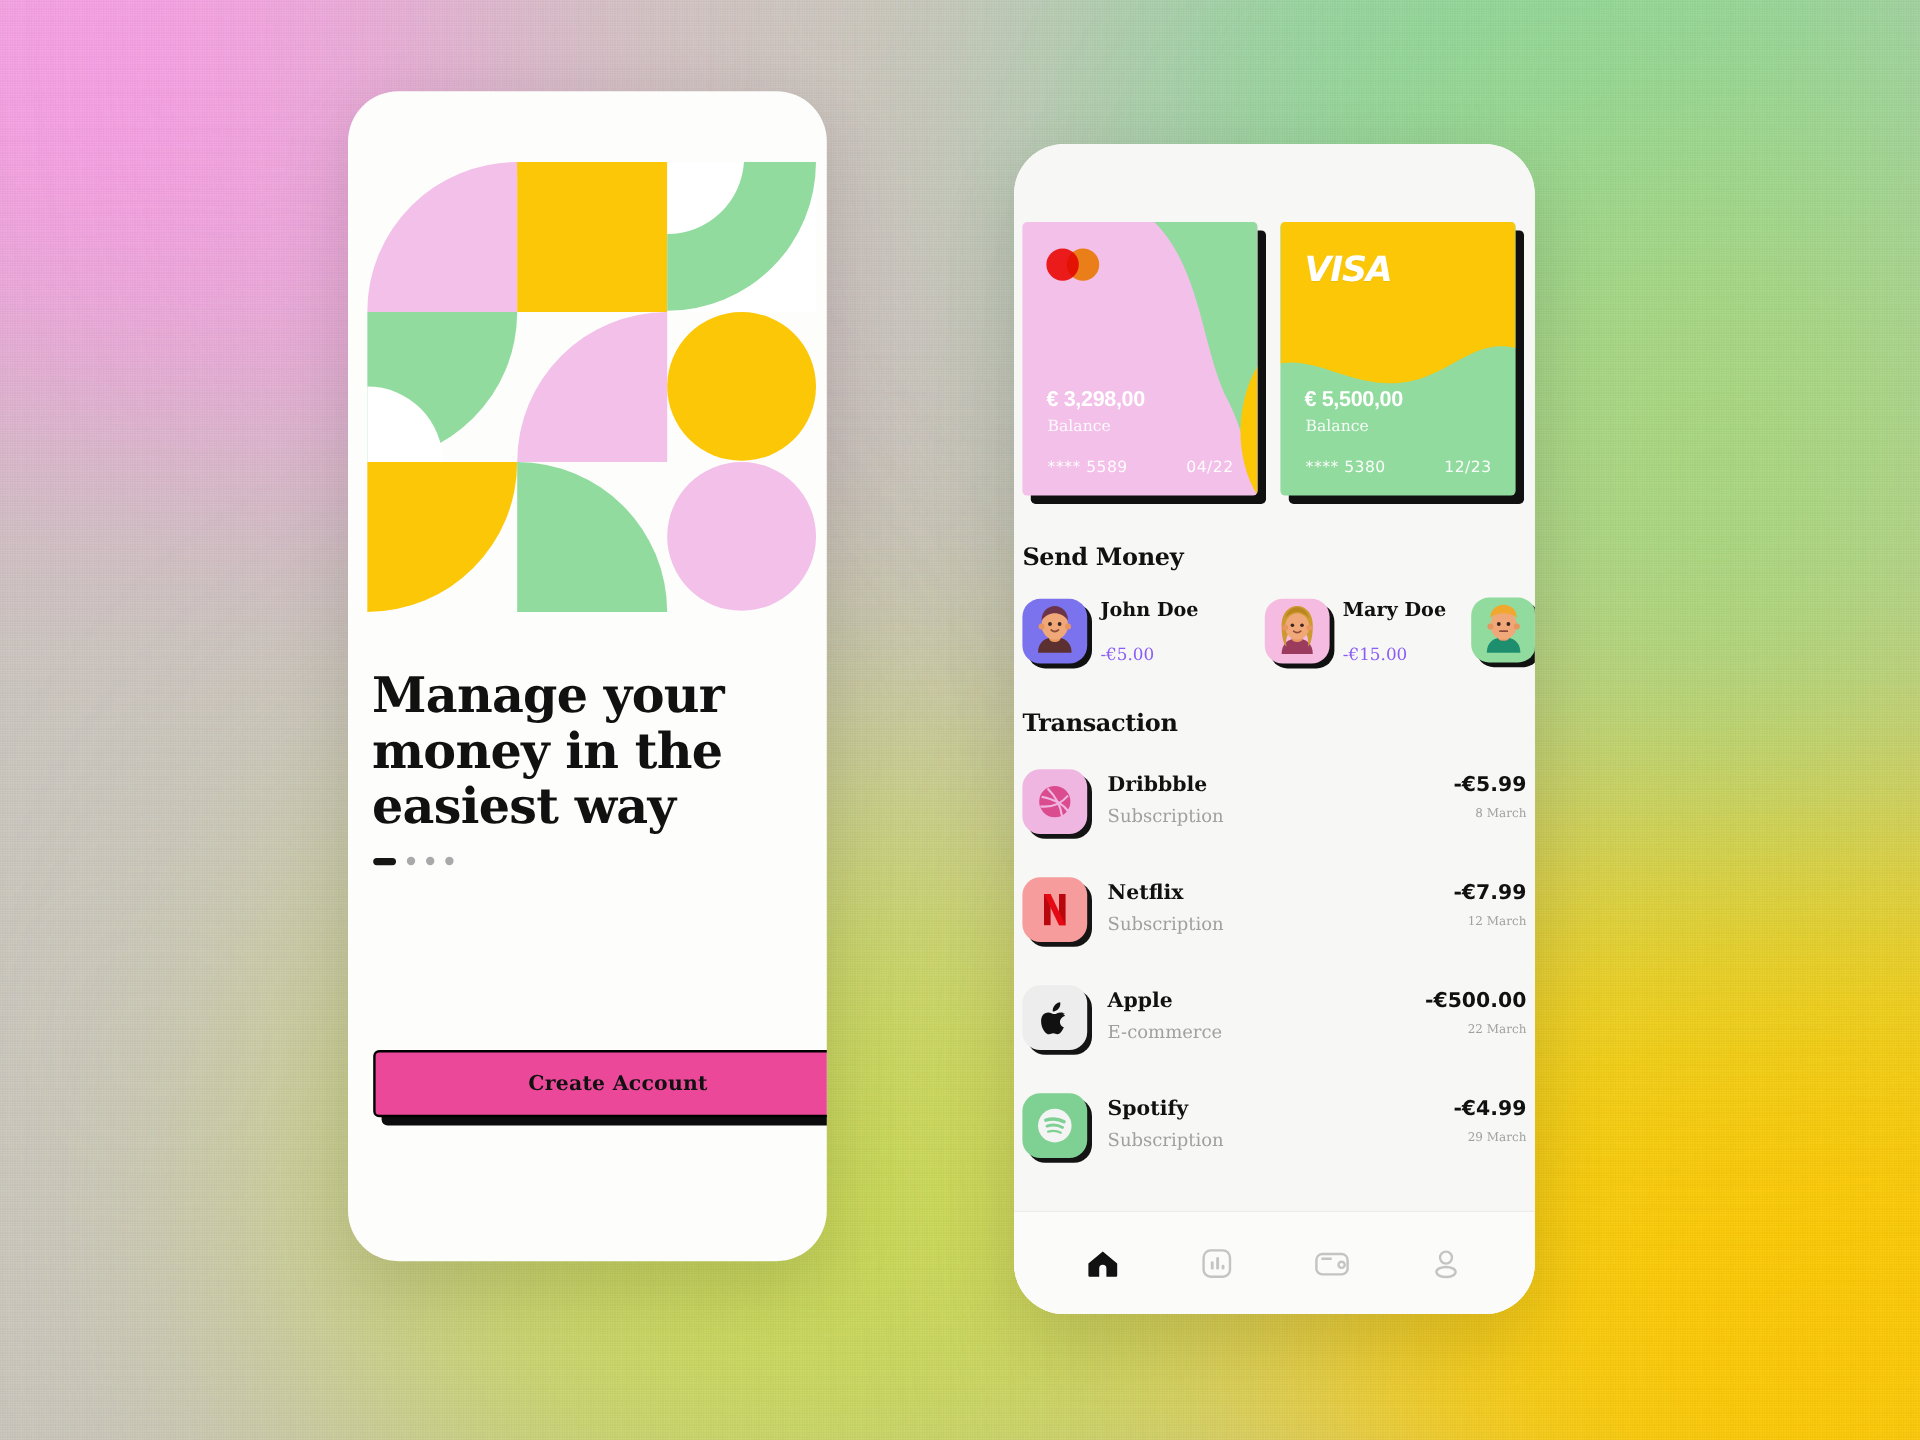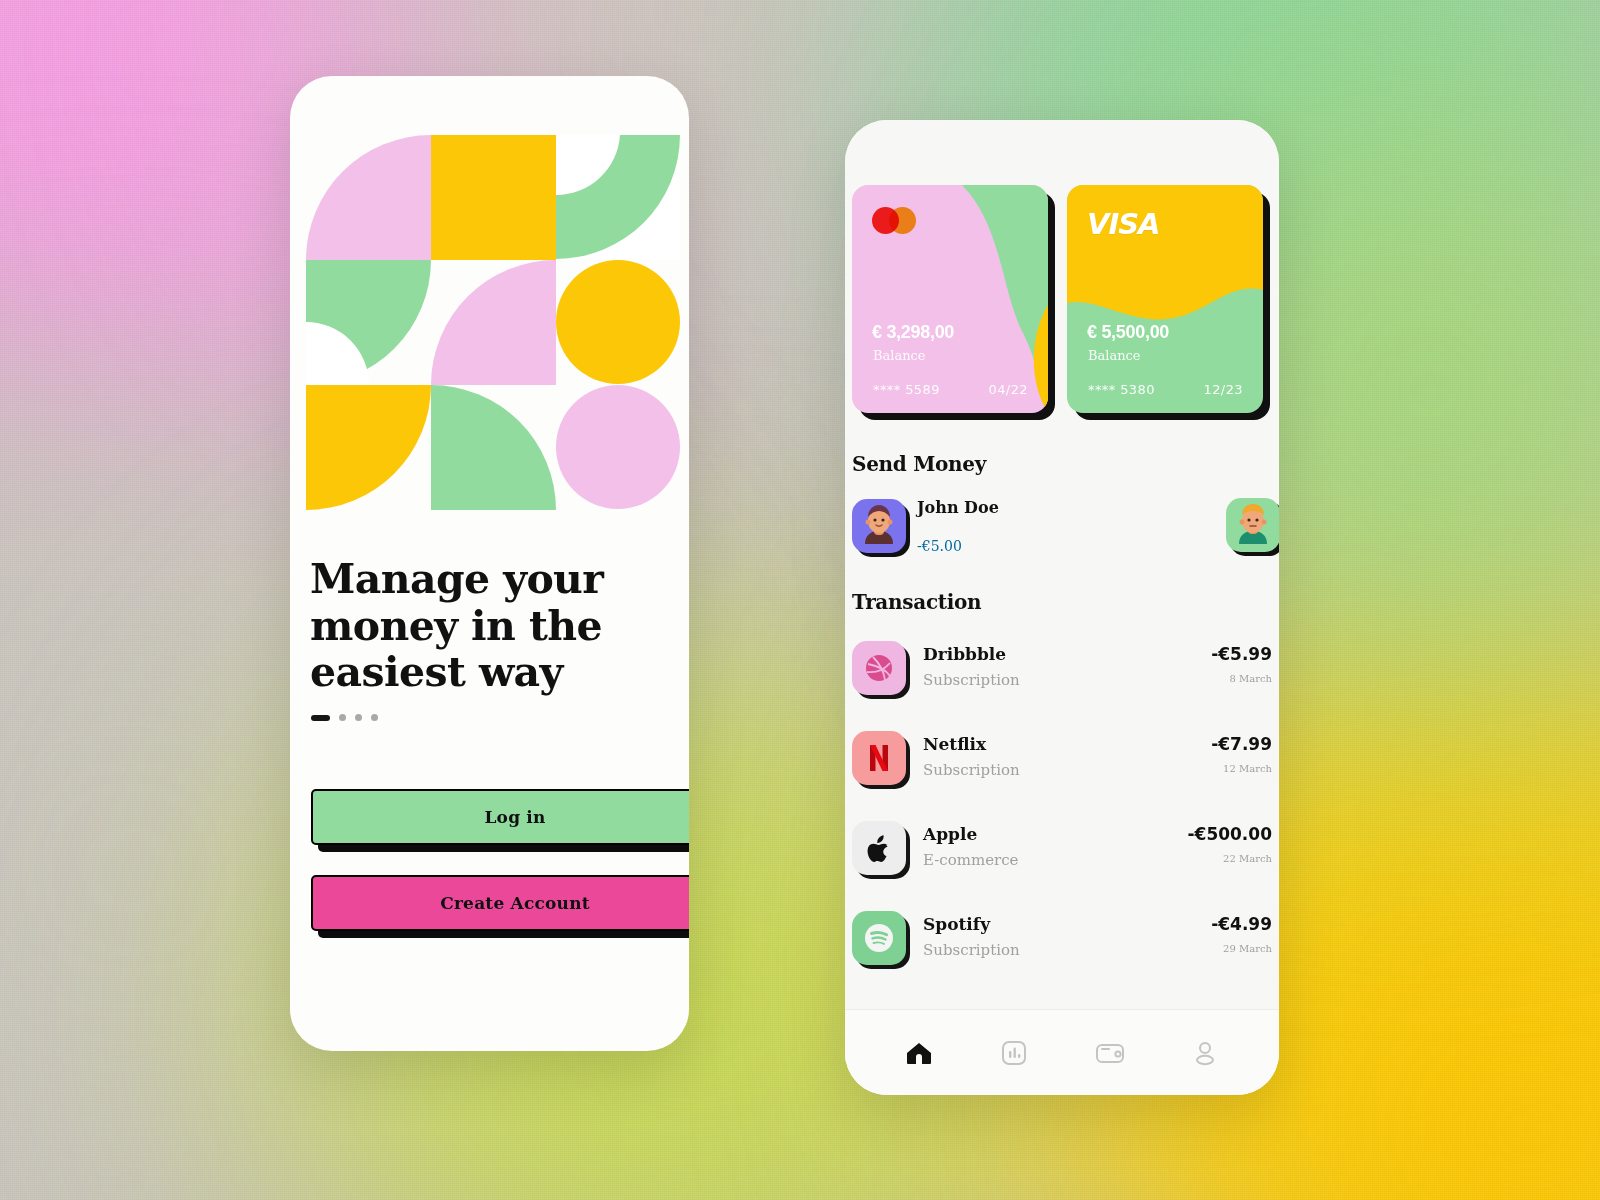--- a/index.html
+++ b/index.html
@@ -64,21 +64,21 @@
   }
   #btn-login  { top:713px; background:#92DB9F; }
   #btn-create { top:799px; background:#ec4899; }
 
   
   #screen-right { position:absolute; inset:0; background:#f7f7f5; }
 
   .cards-row { position:absolute; left:0; top:65px; width:100%; height:240px; overflow:hidden; }
   .pay-card {
     position:absolute; top:0; width:196px; height:228px;
-    border-radius:16px; overflow:hidden;
+    border-radius:4px; overflow:hidden;
     box-shadow:7px 7px 0 #101010;
     color:#fff;
   }
   #card-1 { left:7px; background:#F2C0E8; }
   #card-2 { left:222px; background:#92DB9F; }
   .card-wave { position:absolute; inset:0; }
   .card-logo { position:absolute; left:20px; top:22px; }
   .mc-dot { position:absolute; width:27px; height:27px; border-radius:50%; top:0; }
   .mc-red { left:0; background:#EB1B1B; }
   .mc-yel { left:17px; background:#F7A81B; mix-blend-mode:multiply; }
@@ -118,21 +118,21 @@
   .avatar {
     width:54px; height:54px; border-radius:15px; flex:none;
     box-shadow:4px 4px 0 #111;
     position:relative; overflow:hidden;
   }
   .send-meta { display:flex; flex-direction:column; gap:21px; }
   .send-name {
     font-family:"DejaVu Serif", serif; font-weight:700; font-size:16px; color:#111;
     white-space:nowrap;
   }
-  .send-amt { font-family:"DejaVu Serif", serif; font-size:14px; color:#0369a1; }
+  .send-amt { font-family:"DejaVu Serif", serif; font-size:14px; color:#8b5cf6; }
 
   .tx-list { position:absolute; left:7px; top:513px; width:420px; }
   .tx-row { position:relative; height:90px; }
   .tx-icon {
     position:absolute; left:0; top:8px; width:54px; height:54px;
     border-radius:15px; box-shadow:4px 4px 0 #141414;
     display:flex; align-items:center; justify-content:center;
   }
   .tx-name {
     position:absolute; left:71px; top:11px;
@@ -199,21 +199,20 @@
 
   <div class="headline">Manage your money in the easiest way</div>
 
   <div class="dots">
     <span class="dot-bar"></span>
     <span class="dot"></span>
     <span class="dot"></span>
     <span class="dot"></span>
   </div>
 
-  <div class="btn" id="btn-login">Log in</div>
   <div class="btn" id="btn-create">Create Account</div>
 </div>
 
 <div class="phone" id="phone-right">
   <div id="screen-right">
 
     <div class="cards-row">
 
       <div class="pay-card" id="card-1">
         <svg class="card-wave" viewBox="0 0 196 228" preserveAspectRatio="none">
@@ -262,20 +261,40 @@
               <circle cx="31" cy="21" r="1.6" fill="#3A2520"></circle>
             <path d="M24 26 q3 2.5 6 0" stroke="#8C4A3A" stroke-width="1.5" fill="none" stroke-linecap="round"></path>
           </svg>
         </div>
         <div class="send-meta">
           <span class="send-name">John Doe</span>
           <span class="send-amt">-€5.00</span>
         </div>
       </div>
 
+      <div class="send-item" style="left:202px;">
+        <div class="avatar" style="background:#F6BBE0;">
+          <svg viewBox="0 0 54 54" width="54" height="54">
+            <path d="M14 46 c0-9 6-13 13-13 s13 4 13 13 z" fill="#9B3B5E"></path>
+            <path d="M14 22 c0-10 6-16 13-16 s13 6 13 16 c0 11-2 16-4 18 c1-8-1-14-9-14 s-10 6-9 14 c-2-2-4-7-4-18z" fill="#CC9A2E"></path>
+            <rect x="22" y="28" width="10" height="8" rx="4" fill="#E8955F"></rect>
+            <ellipse cx="27" cy="23" rx="10" ry="11" fill="#F0A878"></ellipse>
+            <circle cx="17" cy="24" r="2.4" fill="#E8955F"></circle>
+              <circle cx="37" cy="24" r="2.4" fill="#E8955F"></circle>
+            <path d="M17 16 c2-6 6-9 10-9 s8 3 10 9 c-4-4-7-5-10-5 s-6 1-10 5z" fill="#B9861F"></path>
+            <circle cx="23" cy="22" r="1.5" fill="#3A2520"></circle>
+              <circle cx="31" cy="22" r="1.5" fill="#3A2520"></circle>
+            <path d="M24 27 q3 2.5 6 0" stroke="#8C4A3A" stroke-width="1.4" fill="none" stroke-linecap="round"></path>
+          </svg>
+        </div>
+        <div class="send-meta">
+          <span class="send-name">Mary  Doe</span>
+          <span class="send-amt">-€15.00</span>
+        </div>
+      </div>
 
       <div class="send-item" style="left:374px;">
         <div class="avatar" style="background:#92DB9F;">
           <svg viewBox="0 0 54 54" width="54" height="54">
             <path d="M13 46 c0-9 6-13 14-13 s14 4 14 13 z" fill="#1E8F6E"></path>
             <rect x="22" y="28" width="10" height="8" rx="4" fill="#E8955F"></rect>
             <ellipse cx="27" cy="23" rx="11" ry="12" fill="#F0A878"></ellipse>
             <path d="M16 17 c0-7 5-11 11-11 s11 4 11 11 c-3-3-7-4-11-4 s-8 1-11 4z" fill="#F0A82E"></path>
             <circle cx="16" cy="24" r="2.5" fill="#E8955F"></circle>
               <circle cx="38" cy="24" r="2.5" fill="#E8955F"></circle>

